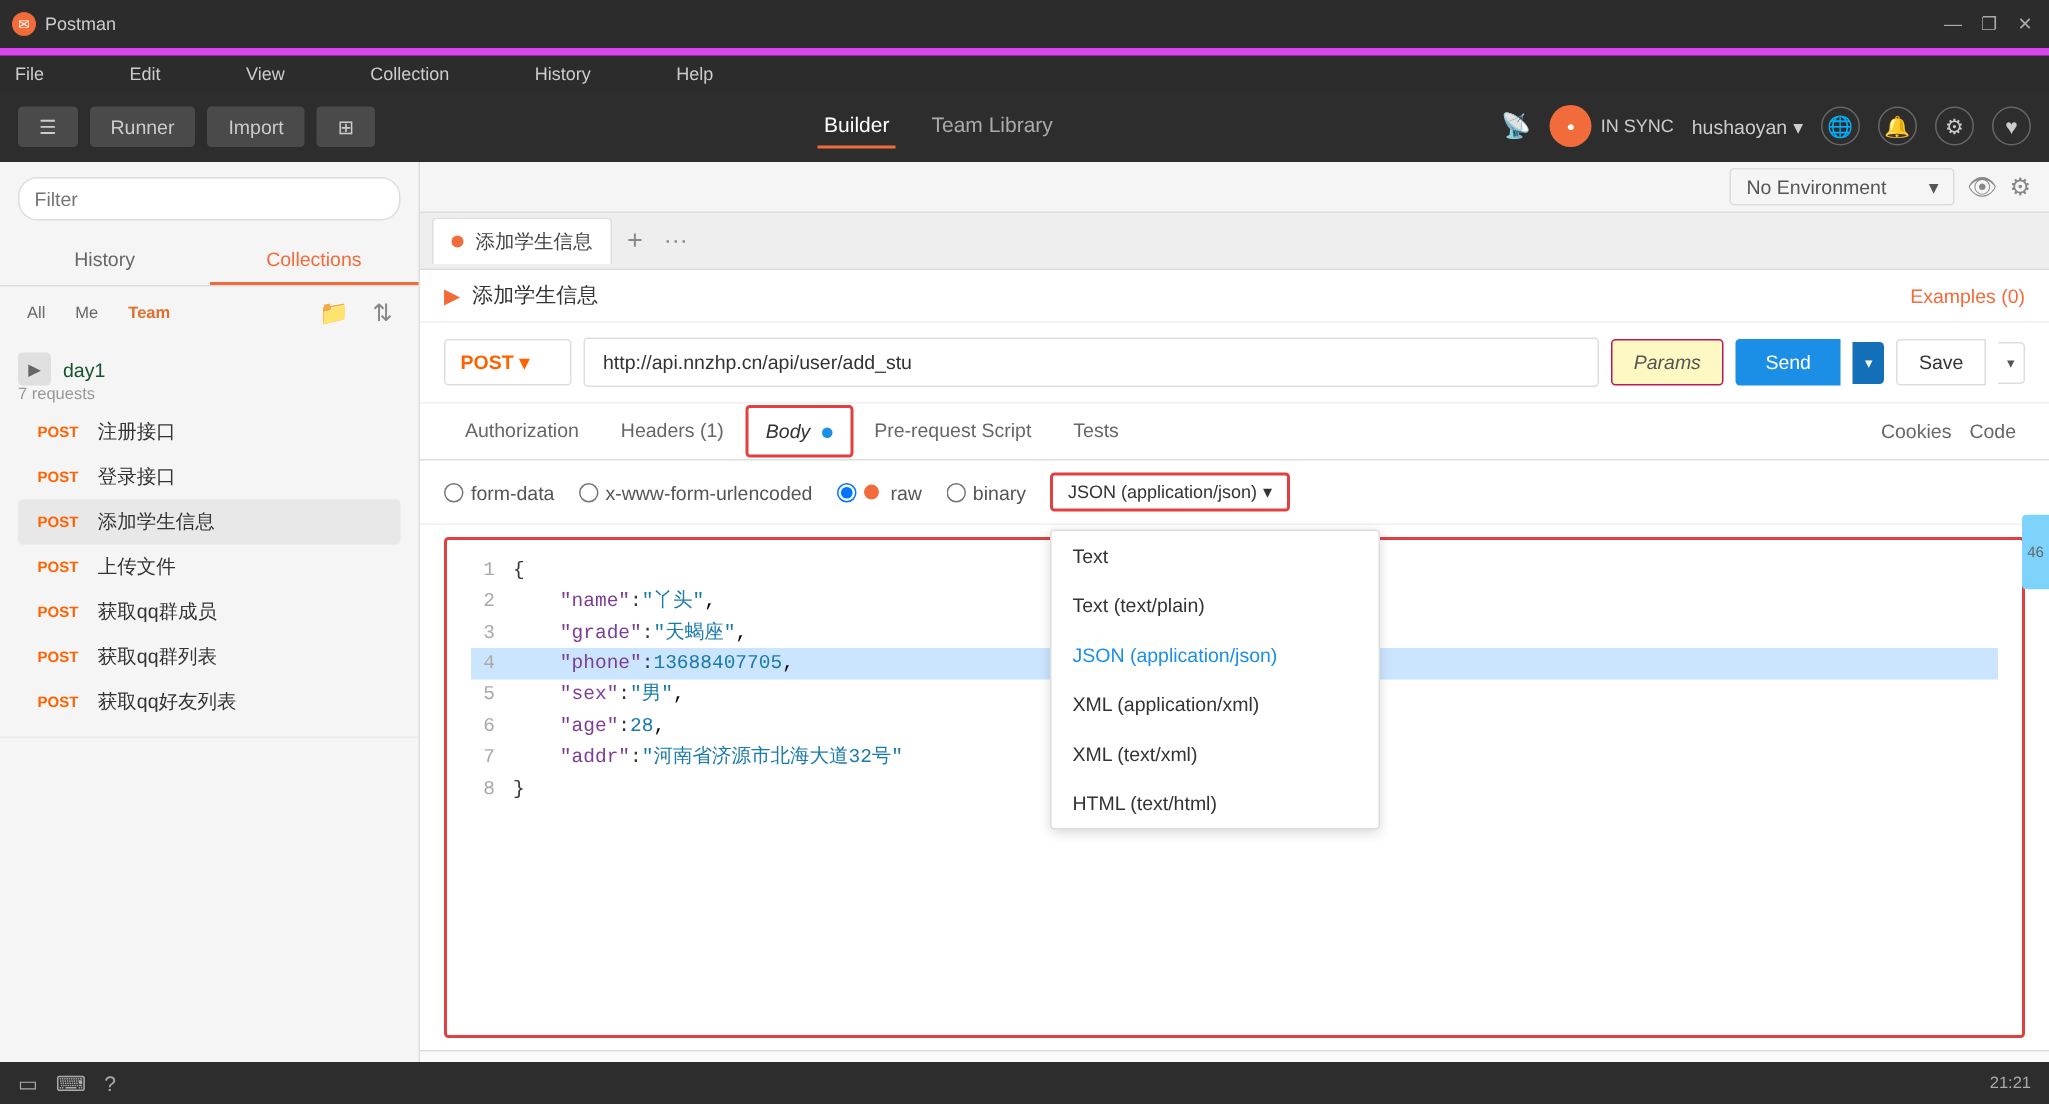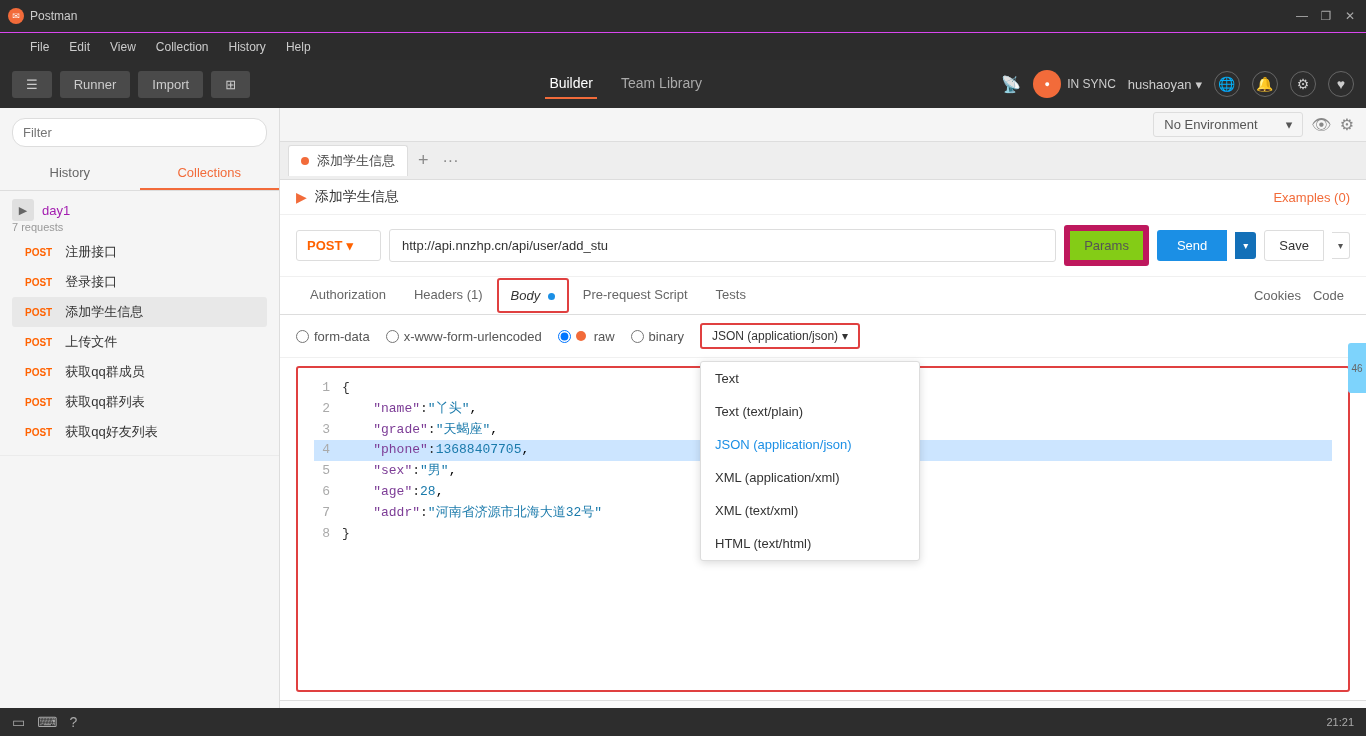--- a/index.html
+++ b/index.html
@@ -6,21 +6,21 @@
     body { font-family: -apple-system, BlinkMacSystemFont, 'Segoe UI', sans-serif; font-size: 13px; background: #f3f3f3; overflow: hidden; width: 1366px; height: 736px; }
 
     
     .titlebar { display: flex; align-items: center; justify-content: space-between; background: #2c2c2c; height: 32px; padding: 0 8px; color: #ccc; font-size: 12px; }
     .titlebar-left { display: flex; align-items: center; gap: 6px; }
     .titlebar-logo { width: 16px; height: 16px; background: #f26b3a; border-radius: 50%; display: flex; align-items: center; justify-content: center; font-size: 9px; color: white; }
     .titlebar-controls { display: flex; gap: 8px; }
     .titlebar-btn { width: 16px; height: 16px; display: flex; align-items: center; justify-content: center; cursor: pointer; color: #aaa; font-size: 12px; }
 
     
-    .menubar { display: flex; align-items: center; background: #2c2c2c; height: 28px; padding: 0 20px; border-top: 1px solid #d946ef; }
+    .menubar { display: flex; align-items: center; background: #2c2c2c; height: 28px; padding: 0 0; border-top: 5px solid #d946ef; gap: 37px; }
     .menubar-item { color: #ccc; font-size: 12px; padding: 4px 10px; cursor: pointer; }
 
     
     .toolbar { display: flex; align-items: center; background: #2d2d2d; height: 48px; padding: 0 12px; gap: 8px; }
     .toolbar-btn { display: flex; align-items: center; gap: 6px; background: #4a4a4a; border: none; color: #ccc; padding: 6px 14px; border-radius: 3px; cursor: pointer; font-size: 13px; }
     .toolbar-center { flex: 1; display: flex; justify-content: center; gap: 20px; }
     .toolbar-tab { color: #aaa; font-size: 14px; padding: 6px 4px; cursor: pointer; border-bottom: 2px solid transparent; }
     .toolbar-tab.active { color: white; border-bottom: 2px solid #f26b3a; }
     .toolbar-right { display: flex; align-items: center; gap: 12px; }
     .sync-badge { display: flex; align-items: center; gap: 6px; color: #ccc; font-size: 12px; }
@@ -40,21 +40,21 @@
     .sidebar-tab.active { color: #f26b3a; border-bottom: 2px solid #f26b3a; }
     .sidebar-nav { display: flex; align-items: center; padding: 6px 12px; gap: 8px; }
     .sidebar-nav-btn { font-size: 11px; color: #666; cursor: pointer; padding: 2px 6px; }
     .sidebar-nav-btn.active { color: #e07030; font-weight: bold; }
     .sidebar-nav-separator { flex: 1; }
     .sidebar-nav-icon { width: 24px; height: 24px; display: flex; align-items: center; justify-content: center; cursor: pointer; color: #888; font-size: 16px; }
 
     .collection-item { padding: 8px 12px; border-bottom: 1px solid #ebebeb; }
     .collection-header { display: flex; align-items: center; gap: 8px; cursor: pointer; }
     .collection-icon { width: 22px; height: 22px; background: #e0e0e0; border-radius: 3px; display: flex; align-items: center; justify-content: center; font-size: 11px; color: #666; }
-    .collection-name { font-size: 13px; color: #a21caf; font-weight: 500; }
+    .collection-name { font-size: 13px; color: #14532d; font-weight: 500; }
     .collection-count { font-size: 11px; color: #999; }
 
     .request-list { margin-top: 4px; }
     .request-item { display: flex; align-items: center; gap: 8px; padding: 6px 8px; cursor: pointer; border-radius: 3px; }
     .request-item.active { background: #e8e8e8; }
     .method-badge { font-size: 10px; font-weight: bold; padding: 2px 5px; border-radius: 2px; min-width: 35px; text-align: center; }
     .method-post { color: #ff6200; }
     .request-name { font-size: 13px; color: #333; }
 
     
@@ -70,21 +70,21 @@
     
     .request-title-bar { display: flex; align-items: center; justify-content: space-between; padding: 8px 16px; border-bottom: 1px solid #f0f0f0; }
     .request-title { display: flex; align-items: center; gap: 8px; font-size: 14px; color: #333; font-weight: 500; }
     .request-title-arrow { color: #f26b3a; }
     .examples-btn { color: #f26b3a; font-size: 13px; cursor: pointer; }
 
     
     .url-bar { display: flex; align-items: center; padding: 10px 16px; gap: 8px; border-bottom: 1px solid #f0f0f0; }
     .method-select { display: flex; align-items: center; gap: 4px; border: 1px solid #ddd; border-radius: 3px; padding: 7px 10px; background: white; cursor: pointer; font-size: 13px; font-weight: bold; color: #ff6200; min-width: 85px; }
     .url-input { flex: 1; border: 1px solid #ddd; border-radius: 3px; padding: 8px 12px; font-size: 13px; color: #333; outline: none; }
-    .params-btn { padding: 7px 14px; border: 6px solid #be185d; border-radius: 3px; background: #84cc16; color: #555; cursor: pointer; font-size: 13px; }
+    .params-btn { padding: 7px 14px; border: 1px solid #be185d; border-radius: 3px; background: #fef9c3; color: #555; cursor: pointer; font-size: 13px; font-style: italic; }
     .send-btn { background: #1b8fe5; color: white; border: none; padding: 8px 20px; border-radius: 3px 0 0 3px; font-size: 13px; cursor: pointer; font-weight: 500; }
     .send-dropdown { background: #1370b8; color: white; border: none; padding: 8px 8px; border-radius: 0 3px 3px 0; cursor: pointer; font-size: 10px; }
     .save-btn { background: white; border: 1px solid #ddd; border-radius: 3px 0 0 3px; padding: 7px 14px; font-size: 13px; cursor: pointer; color: #333; }
     .save-dropdown { background: white; border: 1px solid #ddd; border-left: none; border-radius: 0 3px 3px 0; padding: 7px 6px; cursor: pointer; font-size: 10px; color: #555; }
 
     
     .req-options { display: flex; align-items: center; border-bottom: 1px solid #ddd; padding: 0 16px; }
     .req-option-tab { padding: 10px 14px; font-size: 13px; color: #666; cursor: pointer; border-bottom: 2px solid transparent; }
     .req-option-tab .dot-blue { display: inline-block; width: 7px; height: 7px; background: #1b8fe5; border-radius: 50%; margin-left: 4px; vertical-align: middle; }
     .req-option-tab.highlighted { border: 2px solid #e04040; border-radius: 3px; color: #333; padding: 8px 12px; }
@@ -185,20 +185,28 @@
 
 <div class="main-layout">
 
   <div class="sidebar">
     <div class="sidebar-filter">
       <input class="filter-input" type="text" placeholder="Filter" style="">
     </div>
     <div class="sidebar-tabs">
       <div class="sidebar-tab">History</div>
       <div class="sidebar-tab active">Collections</div>
+    </div>
+    <div class="sidebar-nav">
+      <span class="sidebar-nav-btn">All</span>
+      <span class="sidebar-nav-btn">Me</span>
+      <span class="sidebar-nav-btn active">Team</span>
+      <span class="sidebar-nav-separator"></span>
+      <span class="sidebar-nav-icon">📁</span>
+      <span class="sidebar-nav-icon">⇅</span>
     </div>
 
     <div class="collection-item">
       <div class="collection-header">
         <div class="collection-icon">▶</div>
         <span class="collection-name">day1</span>
       </div>
       <div class="collection-count">7 requests</div>
       <div class="request-list">
         <div class="request-item">

